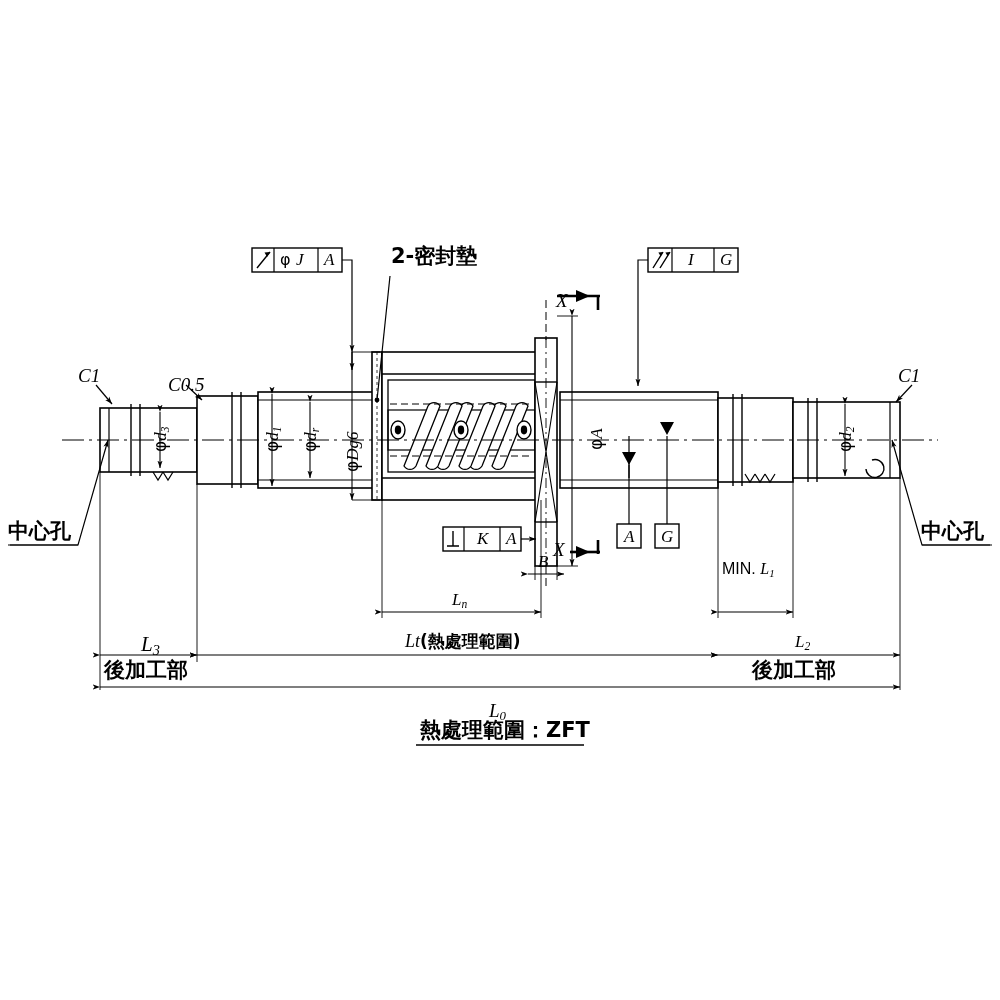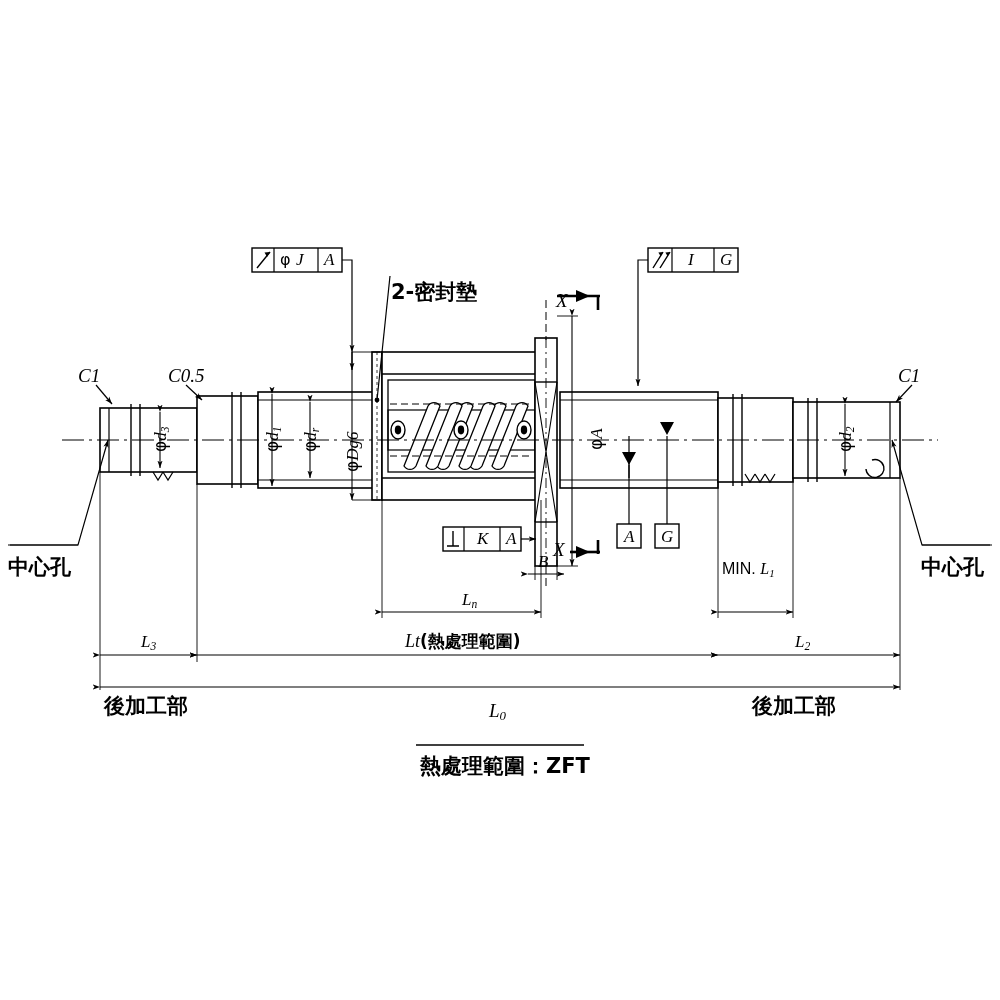--- a/index.html
+++ b/index.html
@@ -28,21 +28,20 @@
   .lbl {
     position: absolute;
     white-space: nowrap;
     color: #000;
     font-family: "Liberation Sans", sans-serif;
     line-height: 1;
   }
   .cjk {
     font-family: "DejaVu Sans", sans-serif;
     font-weight: bold;
-    margin-top: 36px;
   }
   .ital {
     font-style: italic;
     font-family: "Liberation Serif", serif;
     font-weight: normal;
   }
   .sub {
     font-size: 0.68em;
     vertical-align: -0.25em;
     font-style: italic;
@@ -311,21 +310,21 @@
     </g>
 
     <line x1="416" y1="745" x2="584" y2="745" stroke="#000" stroke-width="1.4"></line>
 
     <line x1="8" y1="545" x2="78" y2="545" stroke="#000" stroke-width="1.2"></line>
 
     <line x1="922" y1="545" x2="992" y2="545" stroke="#000" stroke-width="1.2"></line>
   </svg>
 
   <div class="lbl ital" style="left:78px; top:366px; font-size:19px;">C1</div>
-  <div class="lbl ital" style="left:168px; top:366px; font-size:19px;">C0.5</div>
+  <div class="lbl ital" style="left:168px; top:375px; font-size:19px;">C0.5</div>
   <div class="lbl ital" style="left:898px; top:366px; font-size:19px;">C1</div>
 
   <div class="lbl cjk" style="left:8px; top:521px; font-size:21px;">中心孔</div>
   <div class="lbl cjk" style="left:921px; top:521px; font-size:21px;">中心孔</div>
 
   <div class="lbl cjk" style="left:391px; top:246px; font-size:21px;">2-密封墊</div>
 
   <div class="lbl cjk" style="left:104px; top:660px; font-size:21px;">後加工部</div>
   <div class="lbl cjk" style="left:752px; top:660px; font-size:21px;">後加工部</div>
 
@@ -352,27 +351,27 @@
 
   <div class="lbl ital" style="left:477px; top:530px; font-size:17px;">K</div>
   <div class="lbl ital" style="left:506px; top:530px; font-size:17px;">A</div>
 
   <div class="lbl ital" style="left:624px; top:528px; font-size:17px;">A</div>
   <div class="lbl ital" style="left:661px; top:528px; font-size:17px;">G</div>
 
   <div class="lbl ital" style="left:556px; top:291px; font-size:19px;">X</div>
   <div class="lbl ital" style="left:553px; top:540px; font-size:19px;">X</div>
 
-  <div class="lbl" style="left:452px; top:591px; font-size:17px;margin-left:10px;"><span class="ital">L</span><span class="sub">n</span></div>
+  <div class="lbl" style="left:452px; top:591px; font-size:17px;"><span class="ital">L</span><span class="sub">n</span></div>
 
   <div class="lbl" style="left:722px; top:561px; font-size:16px;">MIN.&nbsp;<span class="ital">L</span><span class="sub">1</span></div>
 
   <div class="lbl" style="left:405px; top:632px; font-size:18px;"><span class="ital">Lt</span><span class="cjk" style="font-size:17px;">(熱處理範圍)</span></div>
 
-  <div class="lbl" style="left:141px; top:633px; font-size:17px;"><span class="ital">L</span><span class="sub">3</span></div>
+  <div class="lbl" style="left:141px; top:633px; font-size:21px;"><span class="ital">L</span><span class="sub">3</span></div>
 
   <div class="lbl" style="left:795px; top:633px; font-size:17px;text-align:right;"><span class="ital">L</span><span class="sub">2</span></div>
 
   <div class="lbl" style="left:489px; top:701px; font-size:19px;"><span class="ital">L</span><span class="sub">0</span></div>
 
   <div class="lbl ital" style="left:538px; top:553px; font-size:17px;">B</div>
 
 </div>
 
 </body></html>

